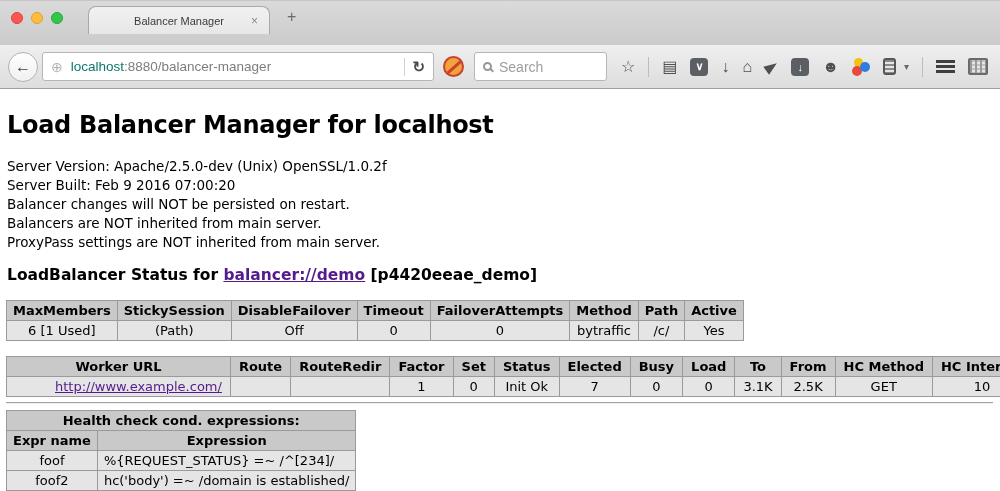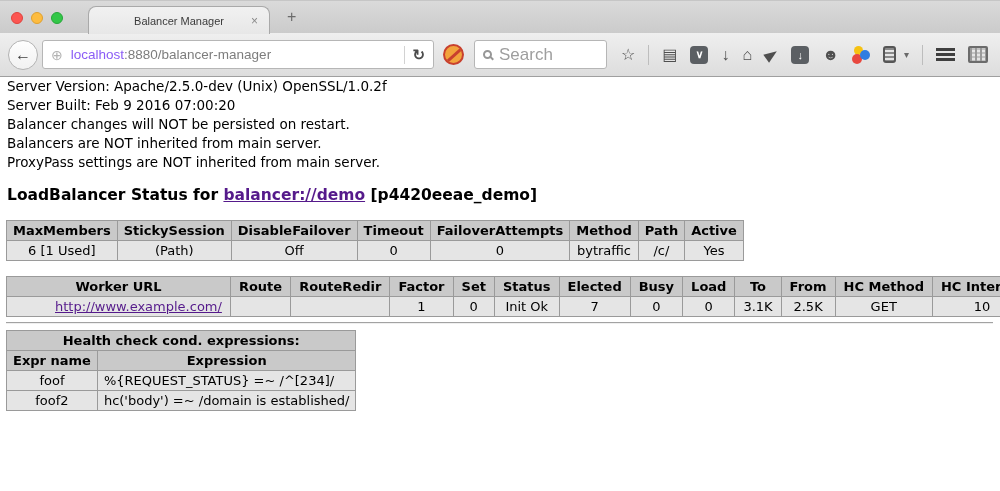--- a/index.html
+++ b/index.html
@@ -1,21 +1,21 @@
 <!DOCTYPE html>
 <html style="--link-visited: #551a8b; --table-header-bg: #c9c9c9; --table-border: #9a9a9a;"><head>
 <meta charset="utf-8">
 <style>
   * { box-sizing: border-box; margin: 0; padding: 0; }
   html,body { width:1000px; height:491px; overflow:hidden; background:#fff;
     font-family:"DejaVu Sans", sans-serif; }
 
   
   .chrome { width:100%; font-family:"Liberation Sans", sans-serif; }
-  .tabbar { position:relative; height:33px;
+  .tabbar { position:relative; height:45px;
     background:linear-gradient(#dadada,#cbcbcb); border-top:1px solid #c6c6c6; }
   .traffic { position:absolute; left:11px; top:11px; display:flex; gap:8px; }
   .dot { width:12px; height:12px; border-radius:50%; }
   .dot.red   { background:#fc5652; border:1px solid #df433d; }
   .dot.yellow{ background:#fdbc40; border:1px solid #dfa02f; }
   .dot.green { background:#33c748; border:1px solid #27a63a; }
   .tab { position:absolute; left:88px; top:5px; width:182px; height:28px;
     background:linear-gradient(#f1f1f1,#e7e7e7); border:1px solid #a9a9a9; border-bottom:none;
     border-radius:8px 8px 0 0; display:flex; align-items:center; justify-content:center;
     font-size:11px; color:#3b3b3b; }
@@ -24,36 +24,36 @@
 
   .toolbar { height:44px; background:linear-gradient(#efefef,#dddddd);
     border-bottom:1px solid #9f9f9f; display:flex; align-items:center; padding:0 8px; }
   .backbtn { width:30px; height:30px; border-radius:50%; border:1px solid #b3b3b3;
     background:linear-gradient(#fefefe,#f1f1f1); display:flex; align-items:center; justify-content:center;
     font-size:16px; color:#3c3c3c; flex:0 0 auto; }
   .urlbar { flex:0 0 392px; height:29px; margin-left:4px; background:#fff;
     border:1px solid #b6b6b6; border-radius:3px; display:flex; align-items:center; padding:0 8px; }
   .globe { color:#b3b3b3; font-size:14px; margin-right:8px; }
   .url { flex:1; font-size:13.5px; white-space:nowrap; overflow:hidden; }
-  .url .host { color:#8b5cf6; }
+  .url .host { color:#0f766e; }
   .url .rest { color:#7d7d7d; }
   .vsep { width:1px; height:18px; background:#d2d2d2; margin:0 7px; flex:0 0 auto; }
   .vsep2 { width:1px; height:20px; background:#bdbdbd; flex:0 0 auto; }
   .reload { color:#4c4c4c; font-size:15px; font-weight:bold; }
   .blocked { width:21px; height:21px; border-radius:50%; background:#f2a33c;
     border:2px solid #c8402e; position:relative; overflow:hidden; margin-left:9px; flex:0 0 auto; }
   .blocked::after { content:""; position:absolute; left:-3px; top:7px; width:26px; height:3px;
     background:#c8402e; transform:rotate(-42deg); }
   .searchbox { flex:0 0 133px; height:29px; margin-left:10px; background:#fff;
     border:1px solid #b6b6b6; border-radius:3px; display:flex; align-items:center; padding:0 8px; }
   .mag { width:9px; height:9px; border:2px solid #979797; border-radius:50%; position:relative;
     margin-right:7px; flex:0 0 auto; }
   .mag::after { content:""; position:absolute; width:5px; height:2px; background:#979797;
     transform:rotate(45deg); right:-4px; bottom:-2px; }
-  .searchbox input { border:none; outline:none; width:95px; font-size:17px; color:#333;
+  .searchbox input { border:none; outline:none; width:95px; font-size:14px; color:#333;
     background:transparent; font-family:"Liberation Sans",sans-serif; }
   .searchbox input::placeholder { color:#9e9e9e; }
 
   .tools { display:flex; align-items:center; gap:13px; margin-left:14px; color:#4f4f4f; flex:1; }
   .tools .glyph { font-size:16px; line-height:1; }
   .star { font-size:19px; color:#4f4f4f; }
   .dl-arrow { font-weight:bold; font-size:15px; }
   .home { font-size:17px; font-weight:bold; }
   .badge { width:18px; height:18px; border-radius:4px; background:#5b5f63; color:#fff;
     display:flex; align-items:center; justify-content:center; font-size:11px; font-weight:bold; }
@@ -146,20 +146,21 @@
       <span class="battery"></span>
       <span class="caret">▾</span>
       <span class="vsep2"></span>
       <span class="burger"></span>
       <span class="gridicon"></span>
     </div>
   </div>
 </div>
 
 <div class="content">
+  <h1>Load Balancer Manager for localhost</h1>
 
   <div class="info">
     <div>Server Version: Apache/2.5.0-dev (Unix) OpenSSL/1.0.2f</div>
     <div>Server Built: Feb 9 2016 07:00:20</div>
     <div>Balancer changes will NOT be persisted on restart.</div>
     <div>Balancers are NOT inherited from main server.</div>
     <div>ProxyPass settings are NOT inherited from main server.</div>
   </div>
 
   <h3><span>LoadBalancer Status for </span><a href="#">balancer://demo</a><span> [p4420eeae_demo]</span></h3>

